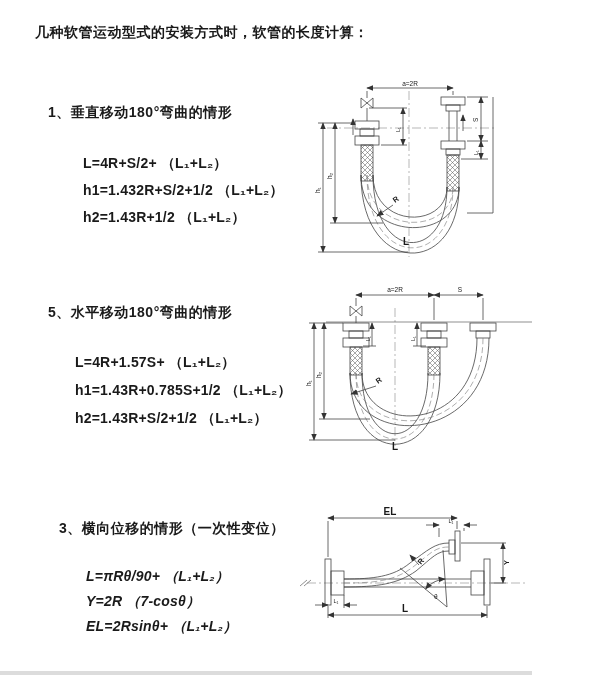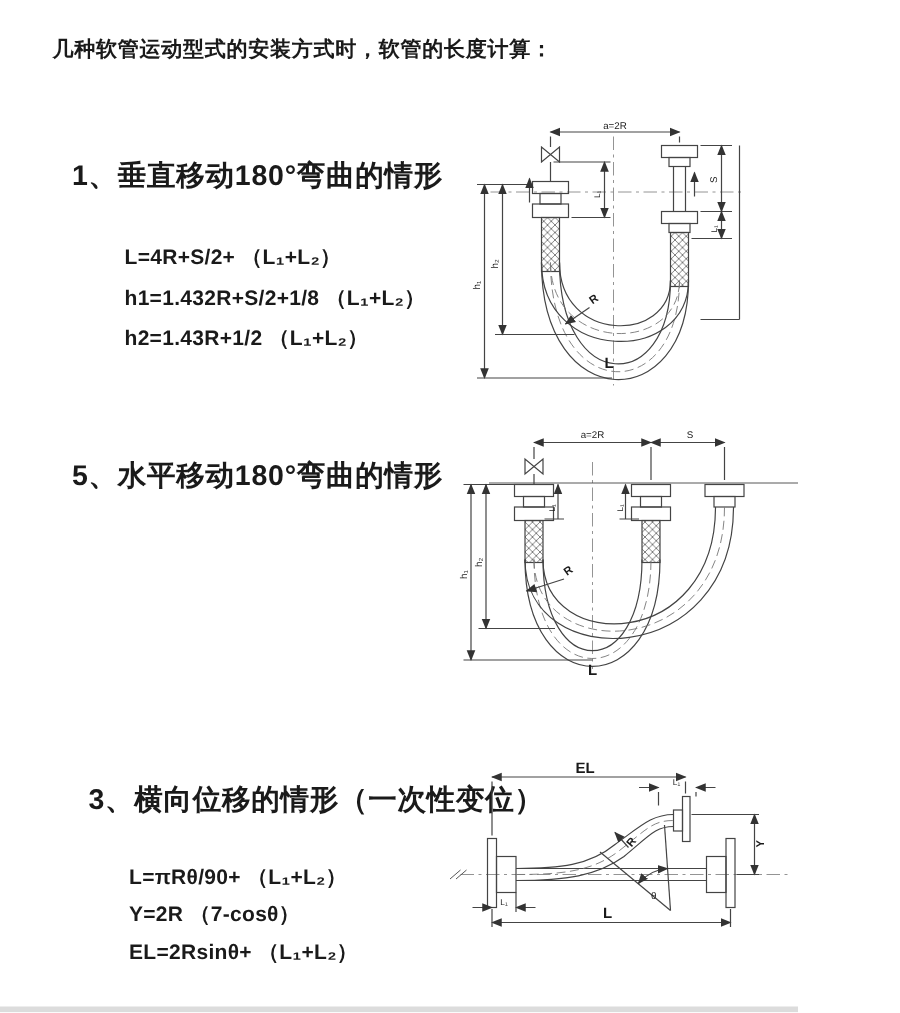--- a/index.html
+++ b/index.html
@@ -1,20 +1,20 @@
 <!DOCTYPE html>
 <html><head>
 <meta charset="utf-8">
 <style>
   html,body{margin:0;padding:0;background:#fff;}
   .page{position:relative;width:532px;height:675px;background:#ffffff;overflow:hidden;
         font-family:"Liberation Sans","DejaVu Sans",sans-serif;color:#1a1a1a;}
   .title{position:absolute;left:35px;top:24px;font-size:14px;font-weight:700;letter-spacing:.5px;}
   .sec{position:absolute;left:48px;}
-  .heading{font-size:19px;font-weight:700;letter-spacing:.5px;}
+  .heading{font-size:14px;font-weight:700;letter-spacing:.5px;}
   .formulas{position:absolute;left:27px;}
   .formula{font-size:14px;font-weight:600;white-space:nowrap;letter-spacing:.2px;}
   #s1 .formula{line-height:27px;} #s2 .formula{line-height:28px;} #s3 .formula{line-height:25px;}
   .diag{position:absolute;}
   .diag .cl{stroke:#888;stroke-width:.6;stroke-dasharray:9 3 2 3;}
   .diag .hcl{stroke:#777;stroke-width:.6;stroke-dasharray:6 3;}
   .diag text{fill:#1a1a1a;stroke:none;font-family:"Liberation Sans","DejaVu Sans",sans-serif;}
   .t5{font-size:5.5px;} .t6{font-size:6.5px;} .t7{font-size:7.5px;font-weight:600;}
   .tL{font-size:10px;font-weight:700;}
   .edge{position:absolute;left:0;bottom:0;width:600px;height:4px;background:#dcdcdc;}
@@ -23,32 +23,37 @@
 <body>
 
 <div class="page">
 
   <div class="title">几种软管运动型式的安装方式时，软管的长度计算：</div>
 
   <div class="sec" id="s1" style="top:104px;">
     <div class="heading">1、垂直移动180°弯曲的情形</div>
     <div class="formulas" style="top:28px;position:relative;left:35px;">
       <div class="formula">L=4R+S/2+ （L₁+L₂）</div>
-      <div class="formula">h1=1.432R+S/2+1/8 （L₁+L₂）</div>
+      <div class="formula">h1=1.432R+S/2+1/2 （L₁+L₂）</div>
       <div class="formula">h2=1.43R+1/2 （L₁+L₂）</div>
     </div>
   </div>
 
   <div class="sec" id="s2" style="top:304px;">
     <div class="heading">5、水平移动180°弯曲的情形</div>
+    <div class="formulas" style="top:26px;position:relative;left:27px;">
+      <div class="formula">L=4R+1.57S+ （L₁+L₂）</div>
+      <div class="formula">h1=1.43R+0.785S+1/2 （L₁+L₂）</div>
+      <div class="formula">h2=1.43R+S/2+1/2 （L₁+L₂）</div>
+    </div>
   </div>
 
   <div class="sec" id="s3" style="top:520px;margin-left:11px;">
     <div class="heading">3、横向位移的情形（一次性变位）</div>
-    <div class="formulas" style="top:26px;position:relative;left:27px;">
+    <div class="formulas" style="top:26px;position:relative;left:27px;font-style:italic;">
       <div class="formula">L=πRθ/90+ （L₁+L₂）</div>
       <div class="formula">Y=2R （7-cosθ）</div>
       <div class="formula">EL=2Rsinθ+ （L₁+L₂）</div>
     </div>
   </div>
 
   <svg class="diag" style="left:305px;top:75px;" width="295" height="185" viewBox="0 0 295 185">
     <defs>
       <pattern id="hx1" width="5" height="5" patternUnits="userSpaceOnUse">
         <path d="M0,5 L5,0 M0,0 L5,5" stroke="#555" stroke-width="0.5"></path>

